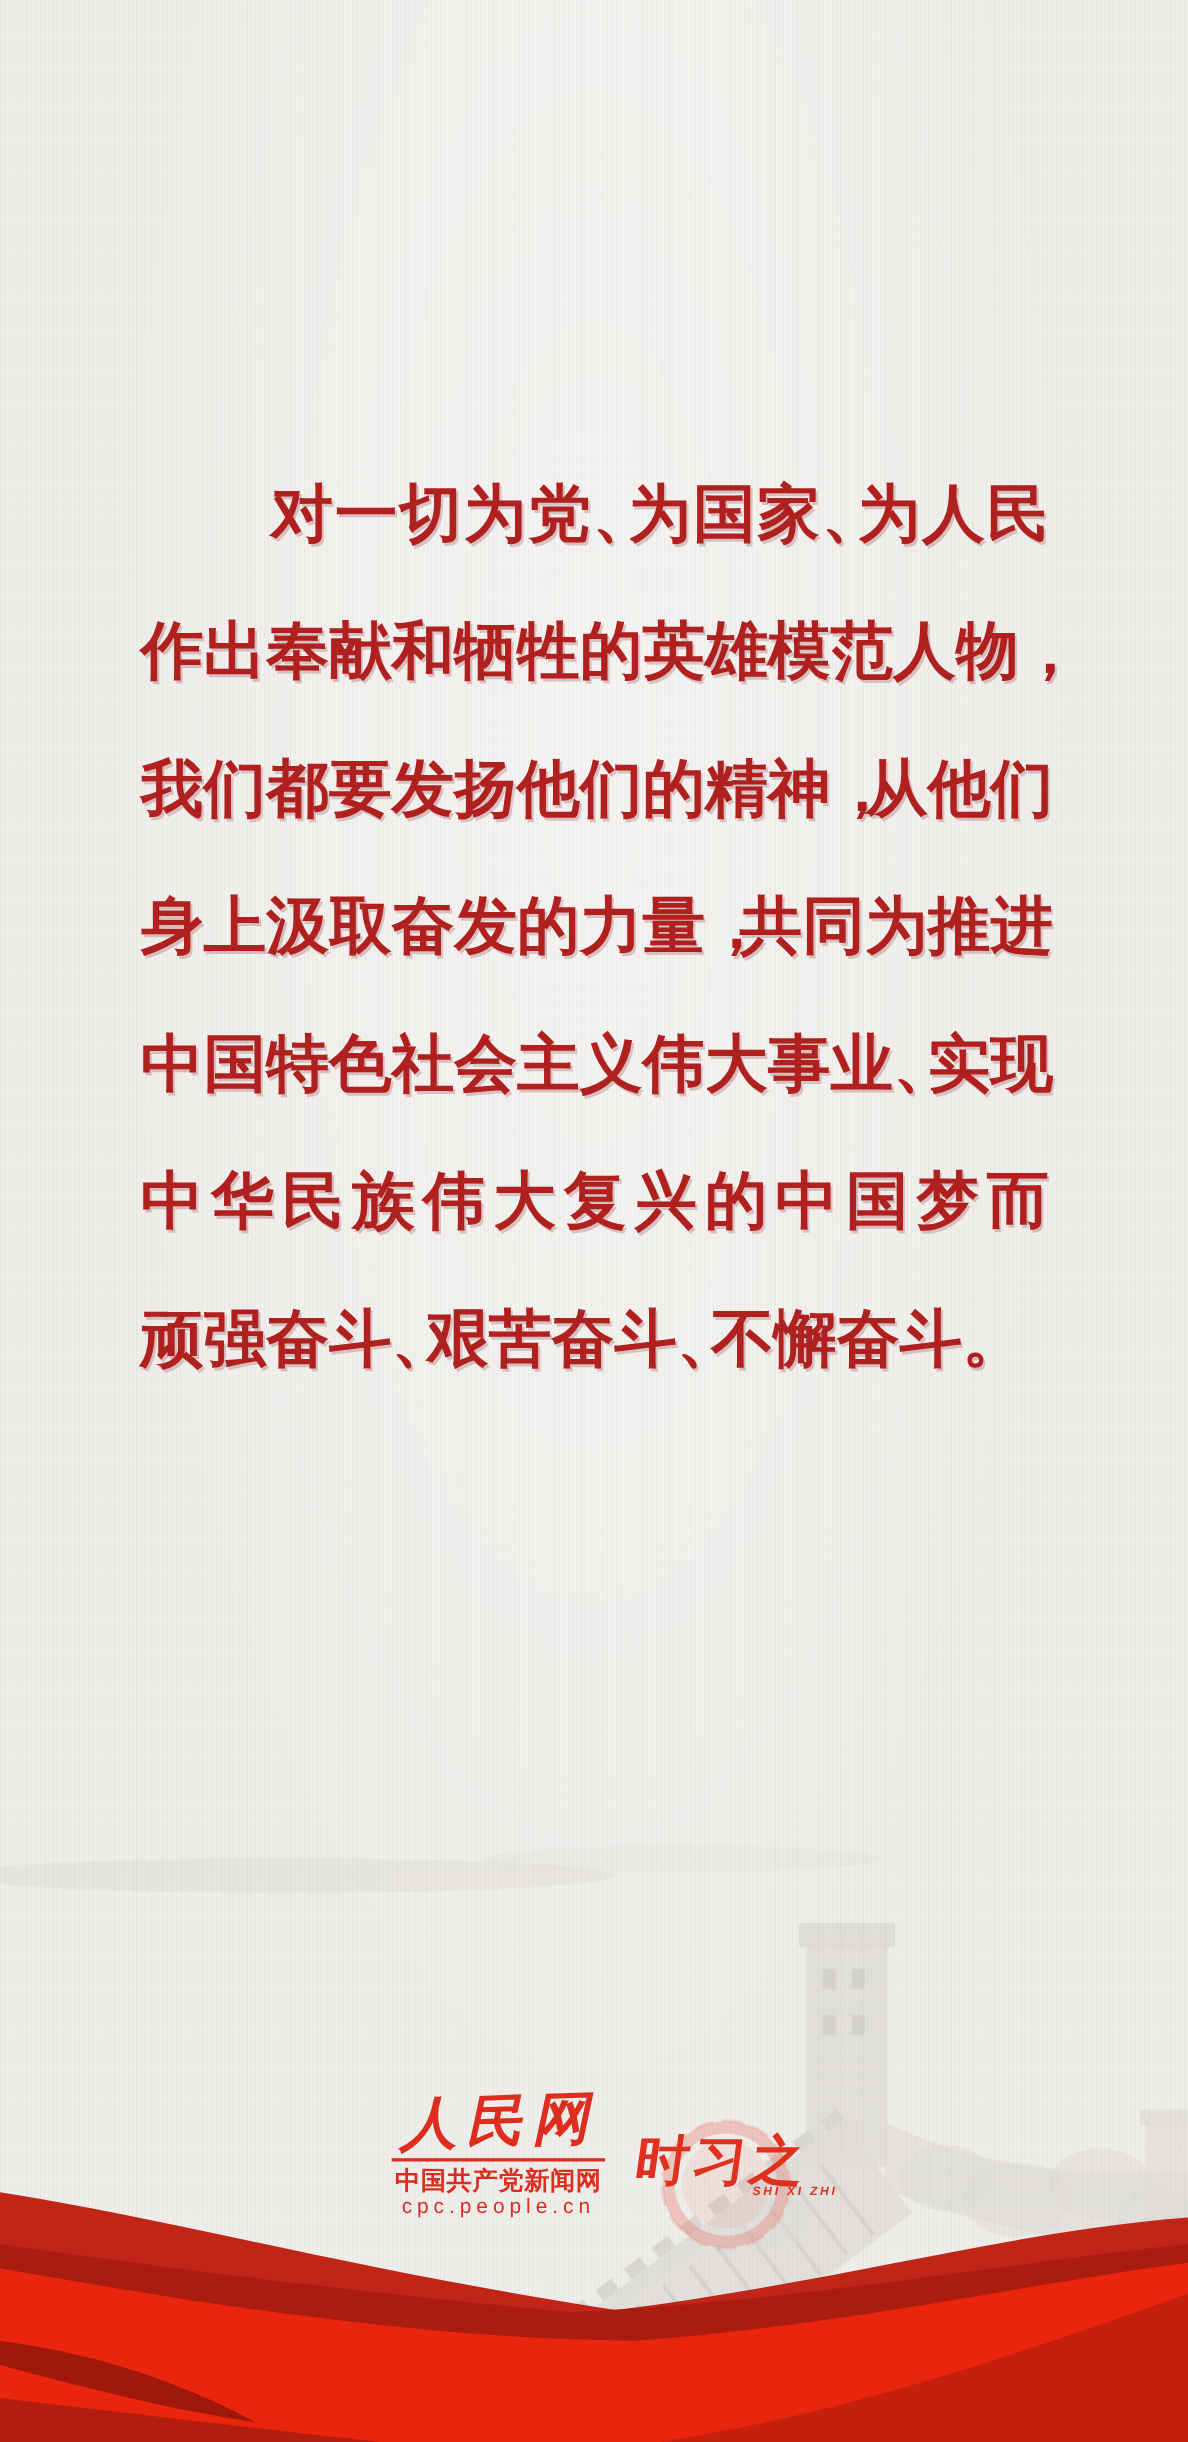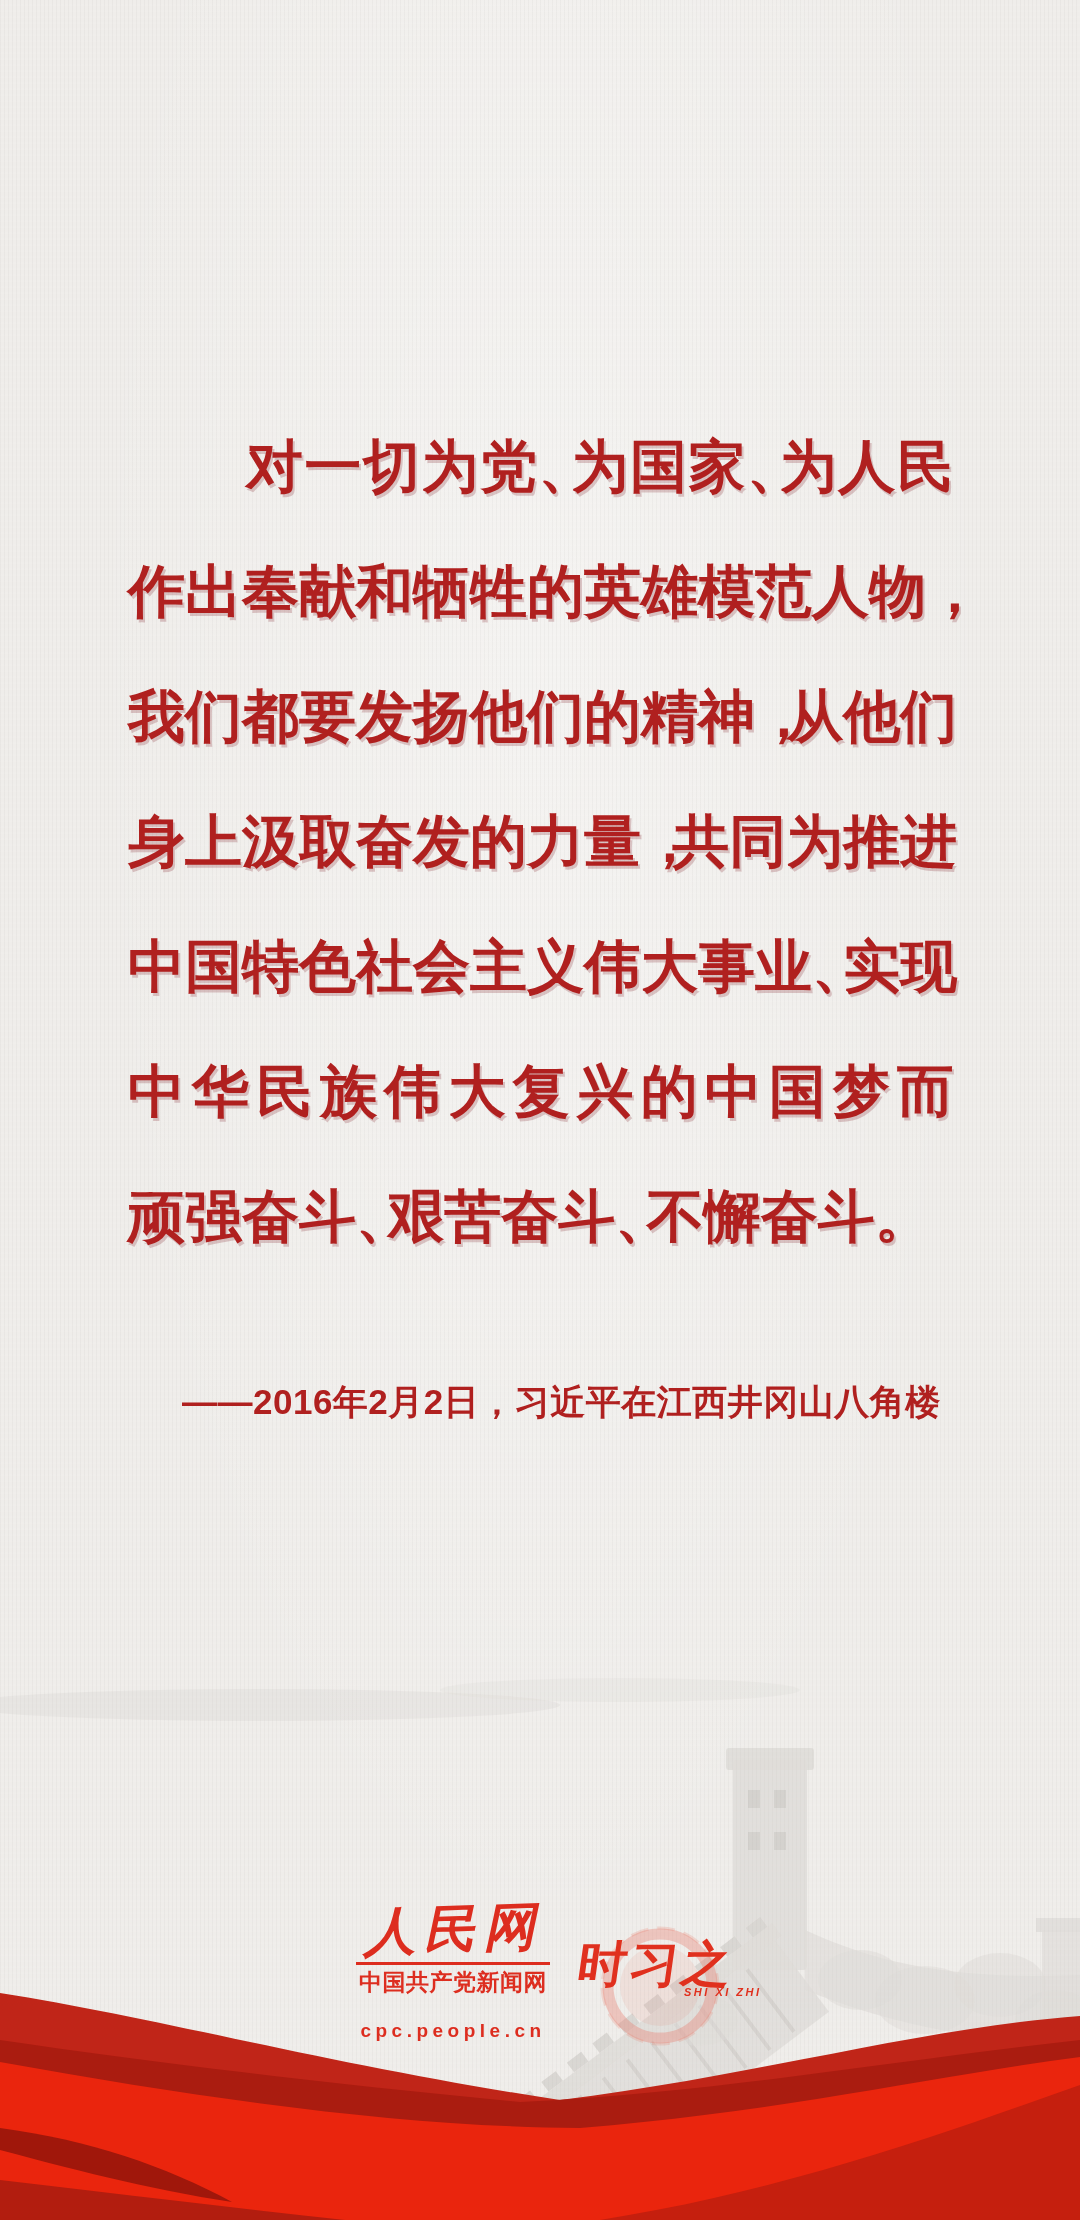--- a/index.html
+++ b/index.html
@@ -44,21 +44,21 @@
   .people-logo{
     position:absolute; left:356px; top:1898px; width:194px; z-index:4;
     color:#dd2d1f; text-align:center;
   }
   .people-script{
     font-size:52px; font-weight:bold; font-style:italic; line-height:62px;
     transform:rotate(-2deg); letter-spacing:8px;
   }
   .people-divider{height:3px; background:#dd2d1f; margin:2px 0 4px 0;}
   .people-name{font-size:23px; font-weight:bold; letter-spacing:0.5px; line-height:26px; white-space:nowrap;}
-  .people-url{font-size:19px; font-weight:bold; letter-spacing:4.5px; line-height:24px; white-space:nowrap;margin-top:24px;}
+  .people-url{font-size:19px; font-weight:normal; letter-spacing:4.5px; line-height:24px; white-space:nowrap;}
   .sxz{position:absolute; left:576px; top:1920px; width:180px; height:130px; z-index:4;}
   .sxz-ring{position:absolute; left:14px; top:2px;}
   .sxz-logo{
     position:absolute; left:2px; top:12px; font-size:49px; font-weight:bold;
     color:#e0301e; transform:skewX(-8deg); letter-spacing:3px; white-space:nowrap;
   }
   .sxz-sub{
     position:absolute; left:108px; top:66px; font-size:11px; font-weight:bold;
     font-style:italic; color:#e0301e; letter-spacing:2.5px; white-space:nowrap;
   }
@@ -236,21 +236,20 @@
         <span class="ch ch-p">、</span>
         <span class="ch">不</span>
         <span class="ch">懈</span>
         <span class="ch">奋</span>
         <span class="ch">斗</span>
         <span class="ch ch-p">。</span>
       </div>
   </div>
 
   <div class="attribution">
-    <div class="attr-line a-indent">——2016年2月2日，习近平在江西井冈山八角楼</div>
   </div>
 
   <div class="people-logo">
     <div class="people-script">人民网</div>
     <div class="people-divider"></div>
     <div class="people-name">中国共产党新闻网</div>
     <div class="people-url">cpc.people.cn</div>
   </div>
 
   <div class="sxz">

